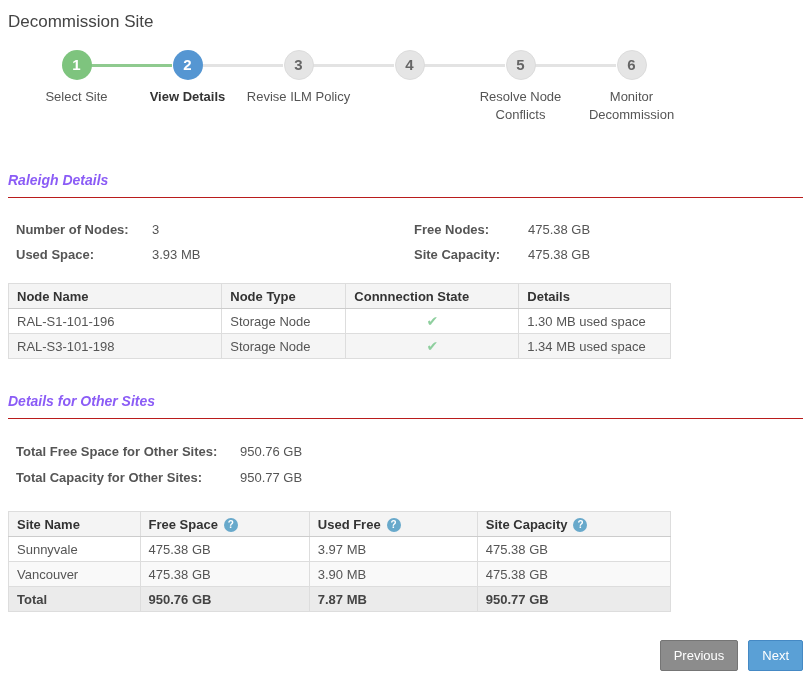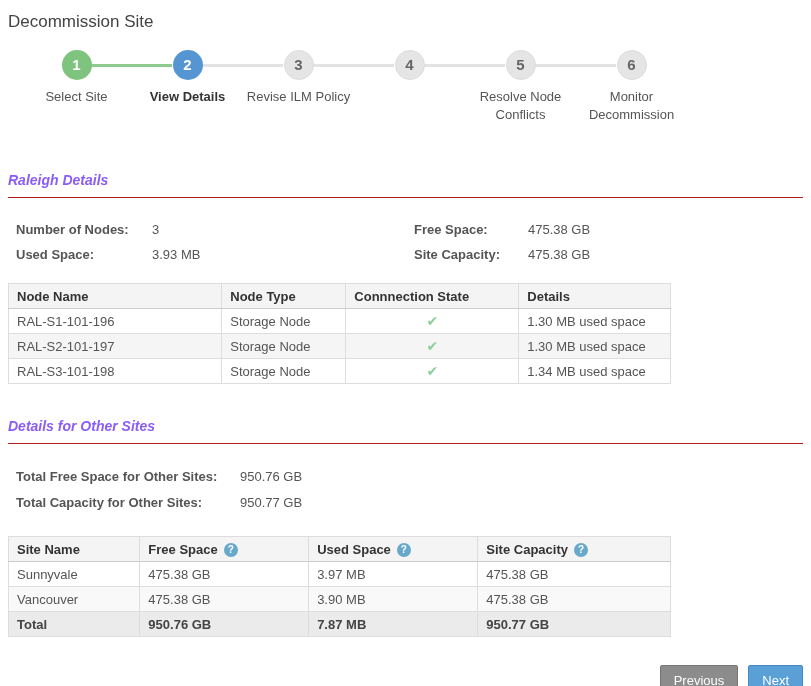--- a/index.html
+++ b/index.html
@@ -161,21 +161,21 @@
       <div class="step-label">Monitor Decommission</div>
     </div>
   </div>
 </div>
 
 <div class="section-heading sh1">Raleigh Details</div>
 
 <div class="kv-grid">
   <div class="kv-label">Number of Nodes:</div>
   <div class="kv-value">3</div>
-  <div class="kv-label">Free Space:</div>
+  <div class="kv-label">Free Nodes:</div>
   <div class="kv-value">475.38 GB</div>
   <div class="kv-label">Used Space:</div>
   <div class="kv-value">3.93 MB</div>
   <div class="kv-label">Site Capacity:</div>
   <div class="kv-value">475.38 GB</div>
 </div>
 
 <table class="tbl1">
   <colgroup>
       <col style="width:268px">
@@ -192,26 +192,20 @@
     </tr>
   </thead>
   <tbody>
     <tr>
       <td>RAL-S1-101-196</td>
       <td>Storage Node</td>
       <td class="center"><span class="check">✔</span></td>
       <td>1.30 MB used space</td>
     </tr>
     <tr>
-      <td>RAL-S2-101-197</td>
-      <td>Storage Node</td>
-      <td class="center"><span class="check">✔</span></td>
-      <td>1.30 MB used space</td>
-    </tr>
-    <tr>
       <td>RAL-S3-101-198</td>
       <td>Storage Node</td>
       <td class="center"><span class="check">✔</span></td>
       <td>1.34 MB used space</td>
     </tr>
   </tbody>
 </table>
 
 <div class="section-heading sh2">Details for Other Sites</div>
 
@@ -226,21 +220,21 @@
   <colgroup>
       <col style="width:149px">
       <col style="width:206px">
       <col style="width:207px">
       <col style="width:233px">
     </colgroup>
   <thead>
     <tr>
       <th>Site Name</th>
       <th><span>Free Space</span><span class="help-icon">?</span></th>
-      <th><span>Used Space</span><span class="help-icon">?</span></th>
+      <th><span>Used Free</span><span class="help-icon">?</span></th>
       <th><span>Site Capacity</span><span class="help-icon">?</span></th>
     </tr>
   </thead>
   <tbody>
     <tr>
       <td>Sunnyvale</td>
       <td>475.38 GB</td>
       <td>3.97 MB</td>
       <td>475.38 GB</td>
     </tr>

